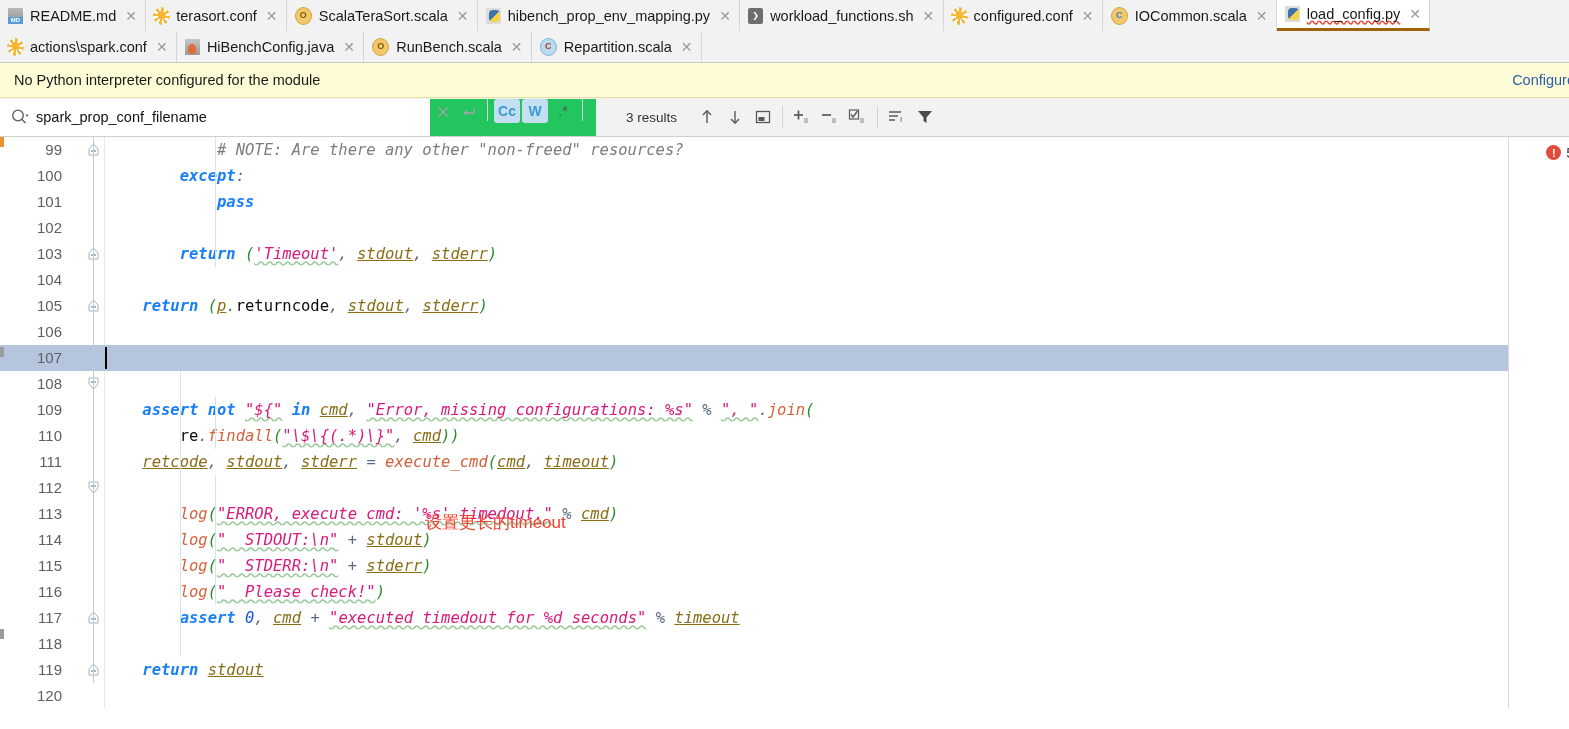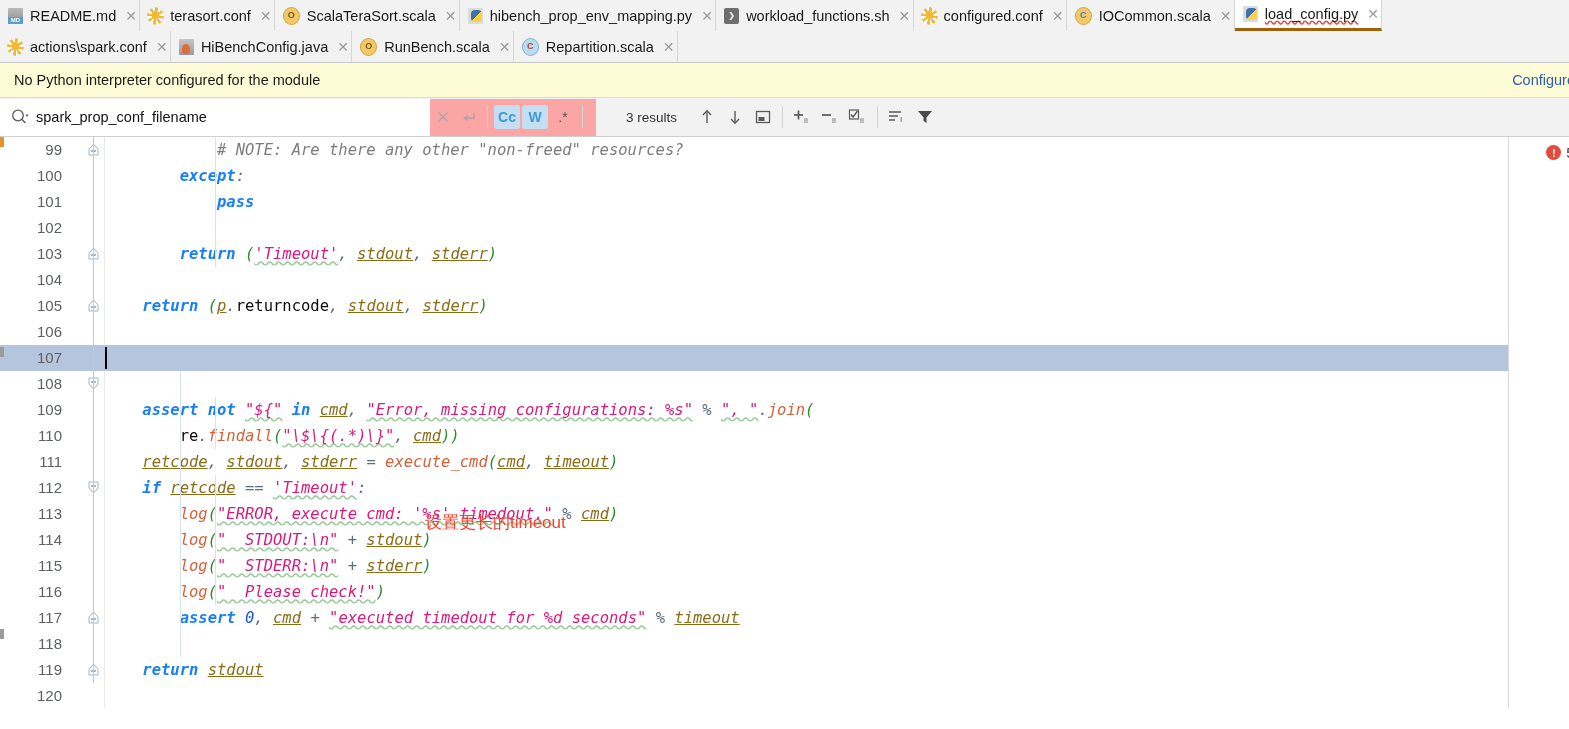--- a/index.html
+++ b/index.html
@@ -21,21 +21,21 @@
   }
   .tabrow{
     display:flex;
     align-items:stretch;
     height:31px;
     white-space:nowrap;
   }
   .tab{
     display:flex;
     align-items:center;
-    padding:0 3px 0 8px;
+    padding:0 9px 0 8px;
     border-right:1px solid #d6d6d6;
     background:#f2f2f2;
     font-size:14.5px;
     color:#1a1a1a;
     position:relative;
     cursor:default;
   }
   .tab.active{
     background:#ffffff;
     border-bottom:3px solid #a16207;
@@ -192,21 +192,21 @@
     box-sizing:border-box;
   }
   .searchglyph{
     width:20px;height:20px;position:relative;flex:0 0 auto;margin-right:6px;
   }
   .find-value{
     font-size:14.5px;color:#111;
     font-family:"Liberation Sans",sans-serif;
   }
   .find-ctrls{
-    display:flex;align-items:center;height:37px;background:#fca5a5;
+    display:flex;align-items:flex-start;height:37px;background:#22c55e;
     padding-right:8px;
   }
   .ficonbtn{
     width:26px;height:26px;display:flex;align-items:center;justify-content:center;
     color:#9b9b9b;font-size:15px;
   }
   .divider{width:1px;height:22px;background:#d4d4d4;margin:0 5px;}
   .togglebtn{
     width:26px;height:24px;display:flex;align-items:center;justify-content:center;
     font-size:14px;font-weight:bold;color:#3d9ad4;border-radius:3px;margin:0 1px;
@@ -511,21 +511,21 @@
       <div class="row"><div class="lineno">108</div><div class="fold"><svg width="15" height="15" viewBox="0 0 15 15">
             <path d="M3 2 L12 2 L12 8 L7.5 13 L3 8 Z" fill="#ffffff" stroke="#9fb6c8" stroke-width="1"></path>
             <line x1="5" y1="6" x2="10" y2="6" stroke="#6d8799" stroke-width="1.2"></line>
           </svg></div></div>
       <div class="row"><div class="lineno">109</div><div class="codetext">    <span class="kw2">assert</span> <span class="kw2">not</span> <span class="str sqg">"${"</span> <span class="kw2">in</span> <span class="var2">cmd</span><span class="op">,</span> <span class="str sqg">"Error, missing configurations: %s"</span> <span class="op">%</span> <span class="str sqg">", "</span><span class="op">.</span><span class="fn">join</span><span class="paren">(</span></div></div>
       <div class="row"><div class="lineno">110</div><div class="codetext">        <span class="plain">re</span><span class="op">.</span><span class="fn">findall</span><span class="paren">(</span><span class="str sqg">"\$\{(.*)\}"</span><span class="op">,</span> <span class="var2">cmd</span><span class="paren">)</span><span class="paren">)</span></div></div>
       <div class="row"><div class="lineno">111</div><div class="codetext">    <span class="var2">retcode</span><span class="op">,</span> <span class="var2">stdout</span><span class="op">,</span> <span class="var2">stderr</span> <span class="op">=</span> <span class="fn">execute_cmd</span><span class="paren">(</span><span class="var2">cmd</span><span class="op">,</span> <span class="var2">timeout</span><span class="paren">)</span></div></div>
       <div class="row"><div class="lineno">112</div><div class="fold"><svg width="15" height="15" viewBox="0 0 15 15">
             <path d="M3 2 L12 2 L12 8 L7.5 13 L3 8 Z" fill="#ffffff" stroke="#9fb6c8" stroke-width="1"></path>
             <line x1="5" y1="6" x2="10" y2="6" stroke="#6d8799" stroke-width="1.2"></line>
-          </svg></div><div class="codetext">    <span class="kw2">if</span> <span class="var2">retcode</span> <span class="op">=</span><span class="op">=</span> <span class="str sqg">'Timeout'</span><span class="op">:</span></div></div>
+          </svg></div></div>
       <div class="row"><div class="lineno">113</div><div class="codetext">        <span class="fn">log</span><span class="paren">(</span><span class="str sqg">"ERROR, execute cmd: '%s' timedout."</span> <span class="op">%</span> <span class="var2">cmd</span><span class="paren">)</span></div></div>
       <div class="row"><div class="lineno">114</div><div class="codetext">        <span class="fn">log</span><span class="paren">(</span><span class="str sqg">"  STDOUT:\n"</span> <span class="op">+</span> <span class="var2">stdout</span><span class="paren">)</span></div></div>
       <div class="row"><div class="lineno">115</div><div class="codetext">        <span class="fn">log</span><span class="paren">(</span><span class="str sqg">"  STDERR:\n"</span> <span class="op">+</span> <span class="var2">stderr</span><span class="paren">)</span></div></div>
       <div class="row"><div class="lineno">116</div><div class="codetext">        <span class="fn">log</span><span class="paren">(</span><span class="str sqg">"  Please check!"</span><span class="paren">)</span></div></div>
       <div class="row"><div class="lineno">117</div><div class="fold"><svg width="15" height="15" viewBox="0 0 15 15">
             <path d="M7.5 2 L12 7 L12 13 L3 13 L3 7 Z" fill="#ffffff" stroke="#9fb6c8" stroke-width="1"></path>
             <line x1="5" y1="9" x2="10" y2="9" stroke="#6d8799" stroke-width="1.2"></line>
           </svg></div><div class="codetext">        <span class="kw2">assert</span> <span class="num">0</span><span class="op">,</span> <span class="var2">cmd</span> <span class="op">+</span> <span class="str sqg">"executed timedout for %d seconds"</span> <span class="op">%</span> <span class="var2">timeout</span></div></div>
       <div class="row"><div class="lineno">118</div><div class="codetext"></div></div>
       <div class="row"><div class="lineno">119</div><div class="fold"><svg width="15" height="15" viewBox="0 0 15 15">

